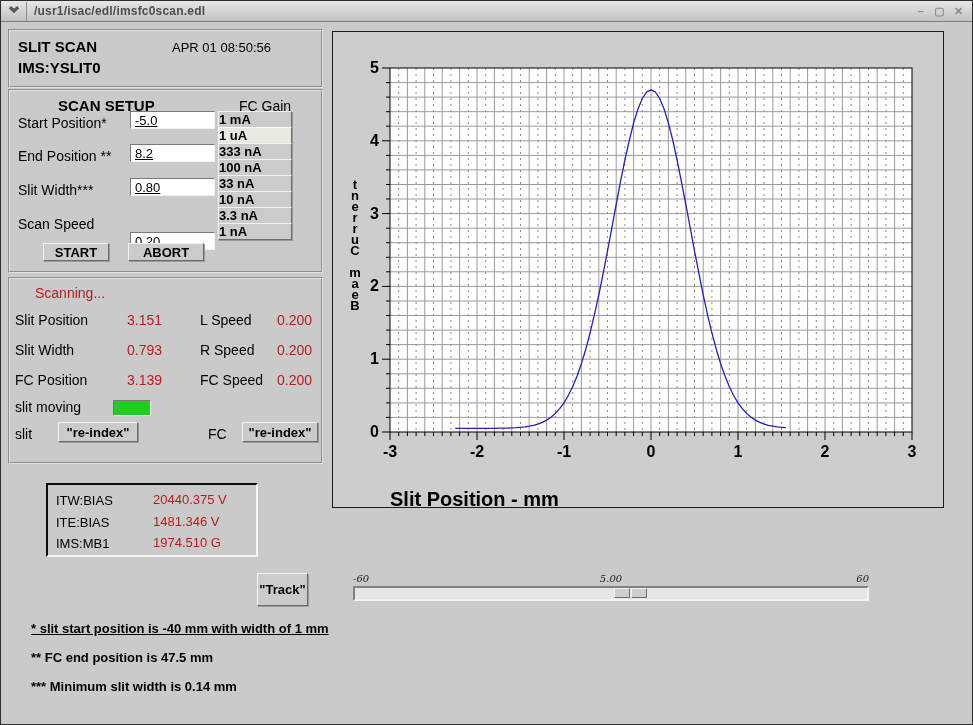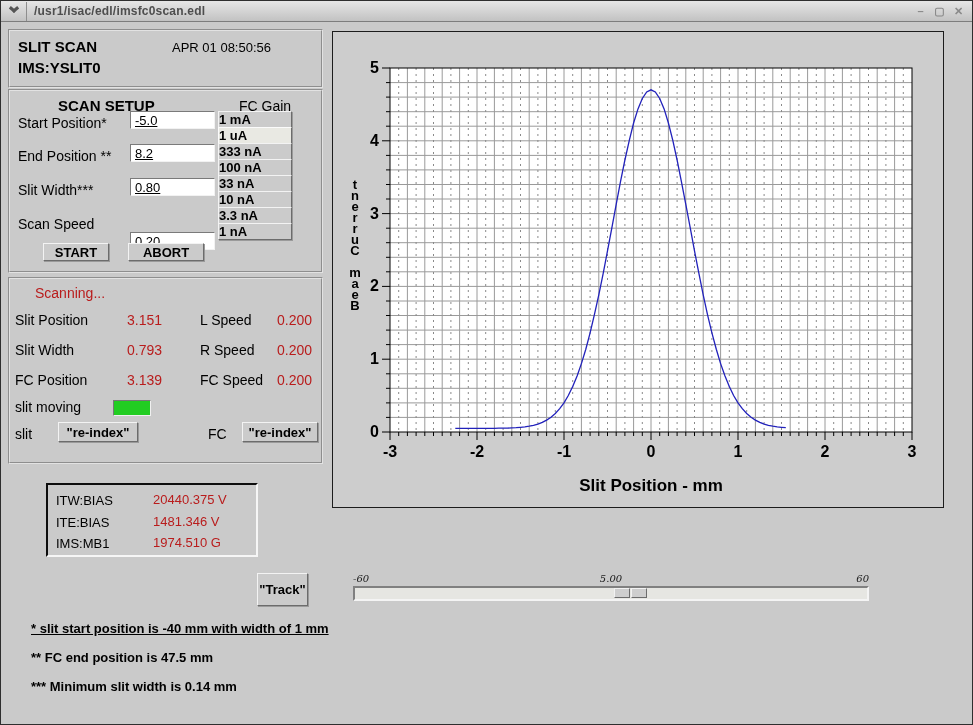--- a/index.html
+++ b/index.html
@@ -34,22 +34,22 @@
   .field{font-size:13px;padding:1px 4px;box-sizing:border-box;}
   .btn{font-size:13px;font-weight:bold;text-align:center;box-sizing:border-box;
     display:flex;align-items:center;justify-content:center;cursor:default;}
   .fc-btn{position:absolute;left:208px;width:72px;height:15px;font-size:13px;font-weight:bold;}
   .fc-btn.selected{background:#e9e9e3;border-top:1px solid #fbfbfb;border-left:1px solid #fbfbfb;}
   
   #chart{position:absolute;left:331px;top:30px;width:612px;height:477px;
     background:#cdcdcd;border:1px solid #1c1c1c;box-sizing:border-box;}
   #chart-title{position:absolute;left:57px;top:9px;width:522px;text-align:center;
     font-size:16px;font-weight:bold;}
-  #chart-xlabel{position:absolute;left:57px;top:444px;width:522px;text-align:center;
-    font-size:17px;font-weight:bold;}
+  #chart-xlabel{position:absolute;left:57px;top:456px;width:522px;
+    font-size:20px;font-weight:bold;}
   #chart-ylabel{position:absolute;left:14px;top:147px;width:16px;text-align:center;
     font-size:13px;font-weight:bold;line-height:11px;white-space:pre;}
   
   #slider-labels{position:absolute;left:352px;top:572px;width:516px;height:11px;
     font-family:"DejaVu Serif",serif;font-style:italic;font-size:10px;color:#1a1a1a;}
   #slider-track{position:absolute;left:352px;top:585px;width:516px;height:15px;
     background:#e6e6e2;border-top:2px solid #808080;border-left:2px solid #808080;
     border-bottom:2px solid #f4f4f4;border-right:2px solid #f4f4f4;box-sizing:border-box;}
   #slider-thumb{position:absolute;top:0px;width:34px;height:10px;display:flex;}
   .thumb-cell{width:16px;height:10px;background:#cecece;margin-right:1px;

